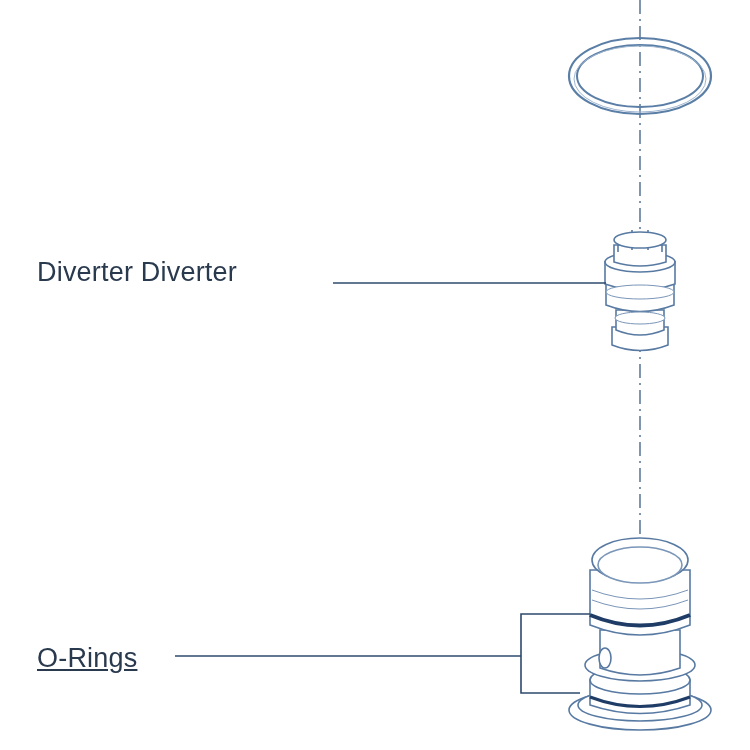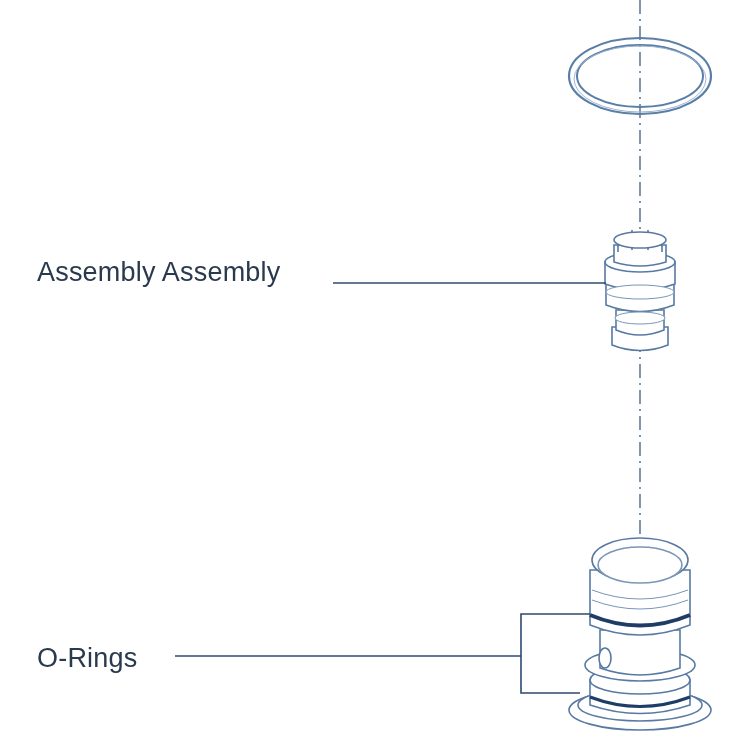--- a/index.html
+++ b/index.html
@@ -1,25 +1,25 @@
 <!DOCTYPE html>
 <html><head>
 <meta charset="utf-8">
 <style>
   html, body { margin:0; padding:0; background:#ffffff; }
   body { width:750px; height:750px; position:relative; overflow:hidden; font-family:"Liberation Sans", sans-serif; }
   .label { position:absolute; color:#2a3a4e; font-size:27px; letter-spacing:0.2px; }
   #lbl-diverter { left:37px; top:257px; }
-  #lbl-orings { left:37px; top:643px; }
+  #lbl-orings { left:37px; top:643px;text-decoration:underline; }
   svg { position:absolute; left:0; top:0; }
 </style>
 </head>
 <body>
 
-<div class="label" id="lbl-diverter">Assembly Assembly</div>
+<div class="label" id="lbl-diverter">Diverter Diverter</div>
 <div class="label" id="lbl-orings">O-Rings</div>
 
 <svg width="750" height="750" viewBox="0 0 750 750">
 
   <line x1="640" y1="0" x2="640" y2="600" stroke="#4a6a8e" stroke-width="1.4" stroke-dasharray="14 5 2 5"></line>
 
   <g fill="none" stroke="#5a7ea6">
     <ellipse cx="640" cy="76" rx="71" ry="38" stroke-width="2.2"></ellipse>
     <ellipse cx="640" cy="76" rx="63" ry="31" stroke-width="2"></ellipse>
     <ellipse cx="640" cy="79" rx="66" ry="33" stroke-width="1" stroke="#9fb6d0"></ellipse>

